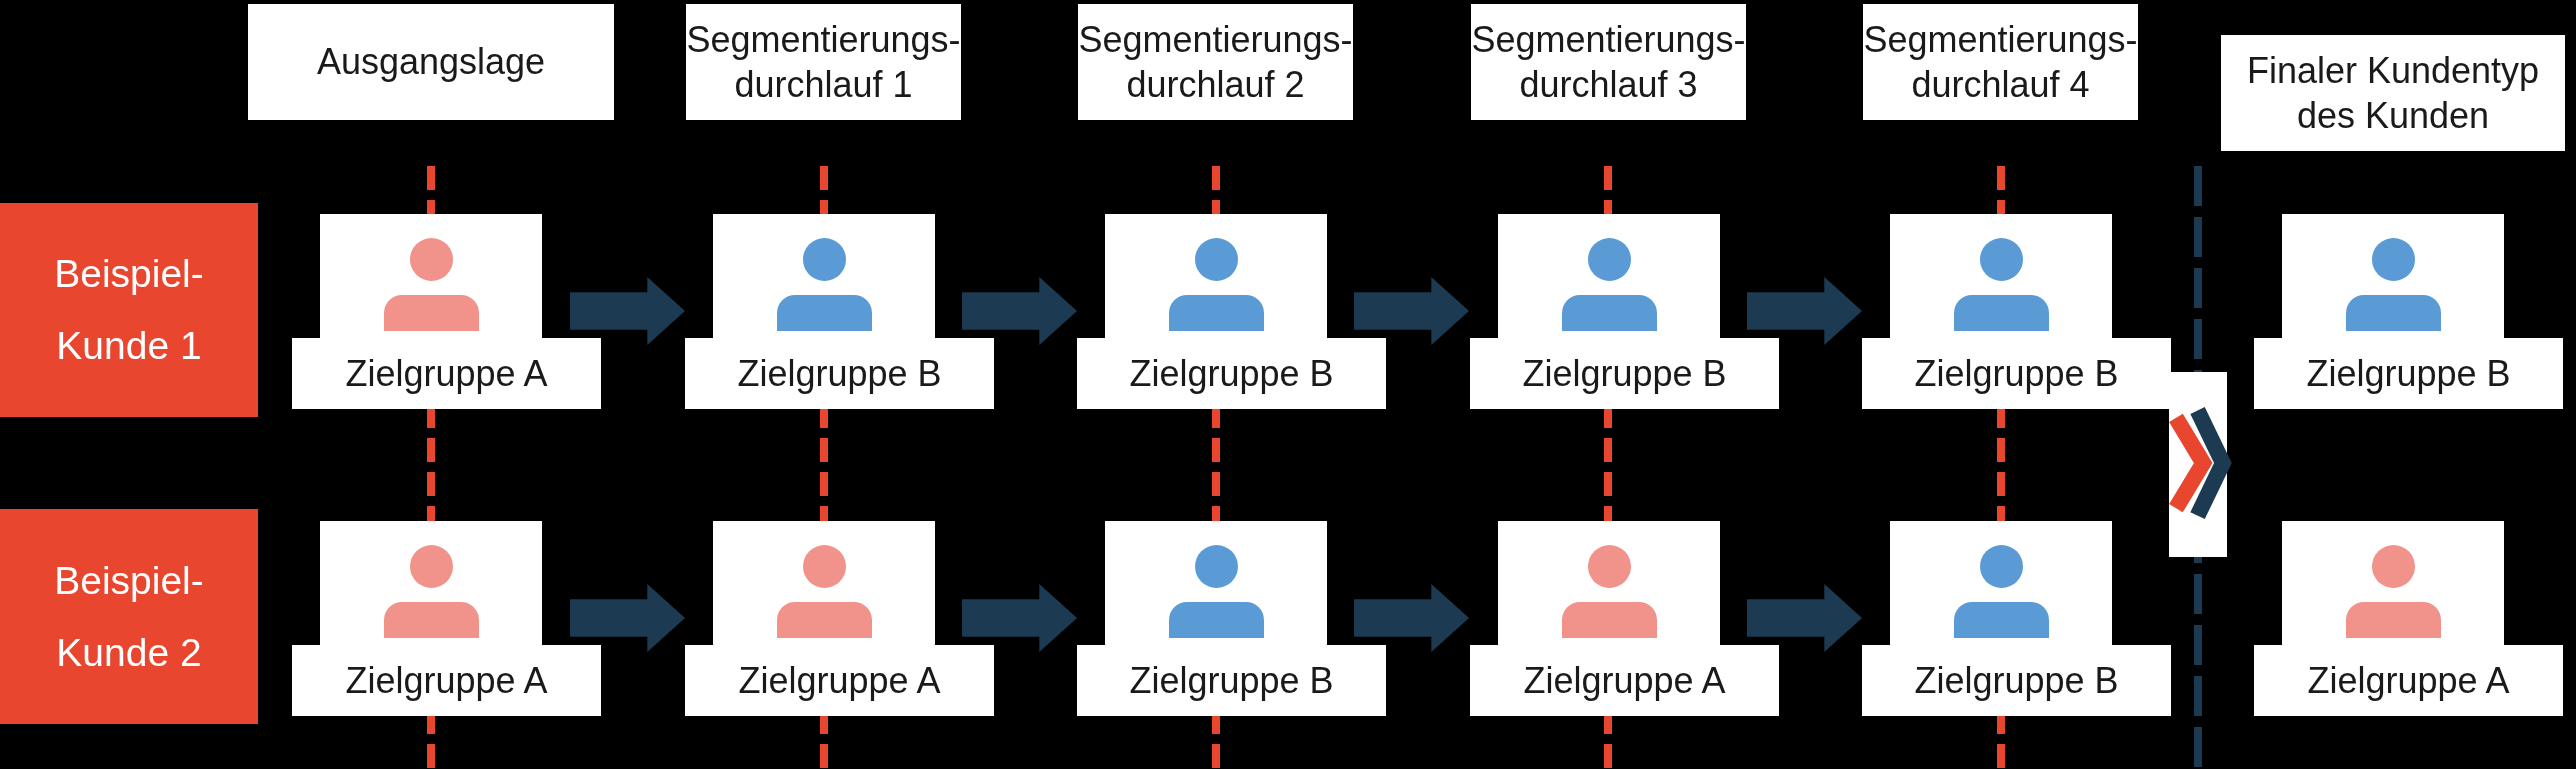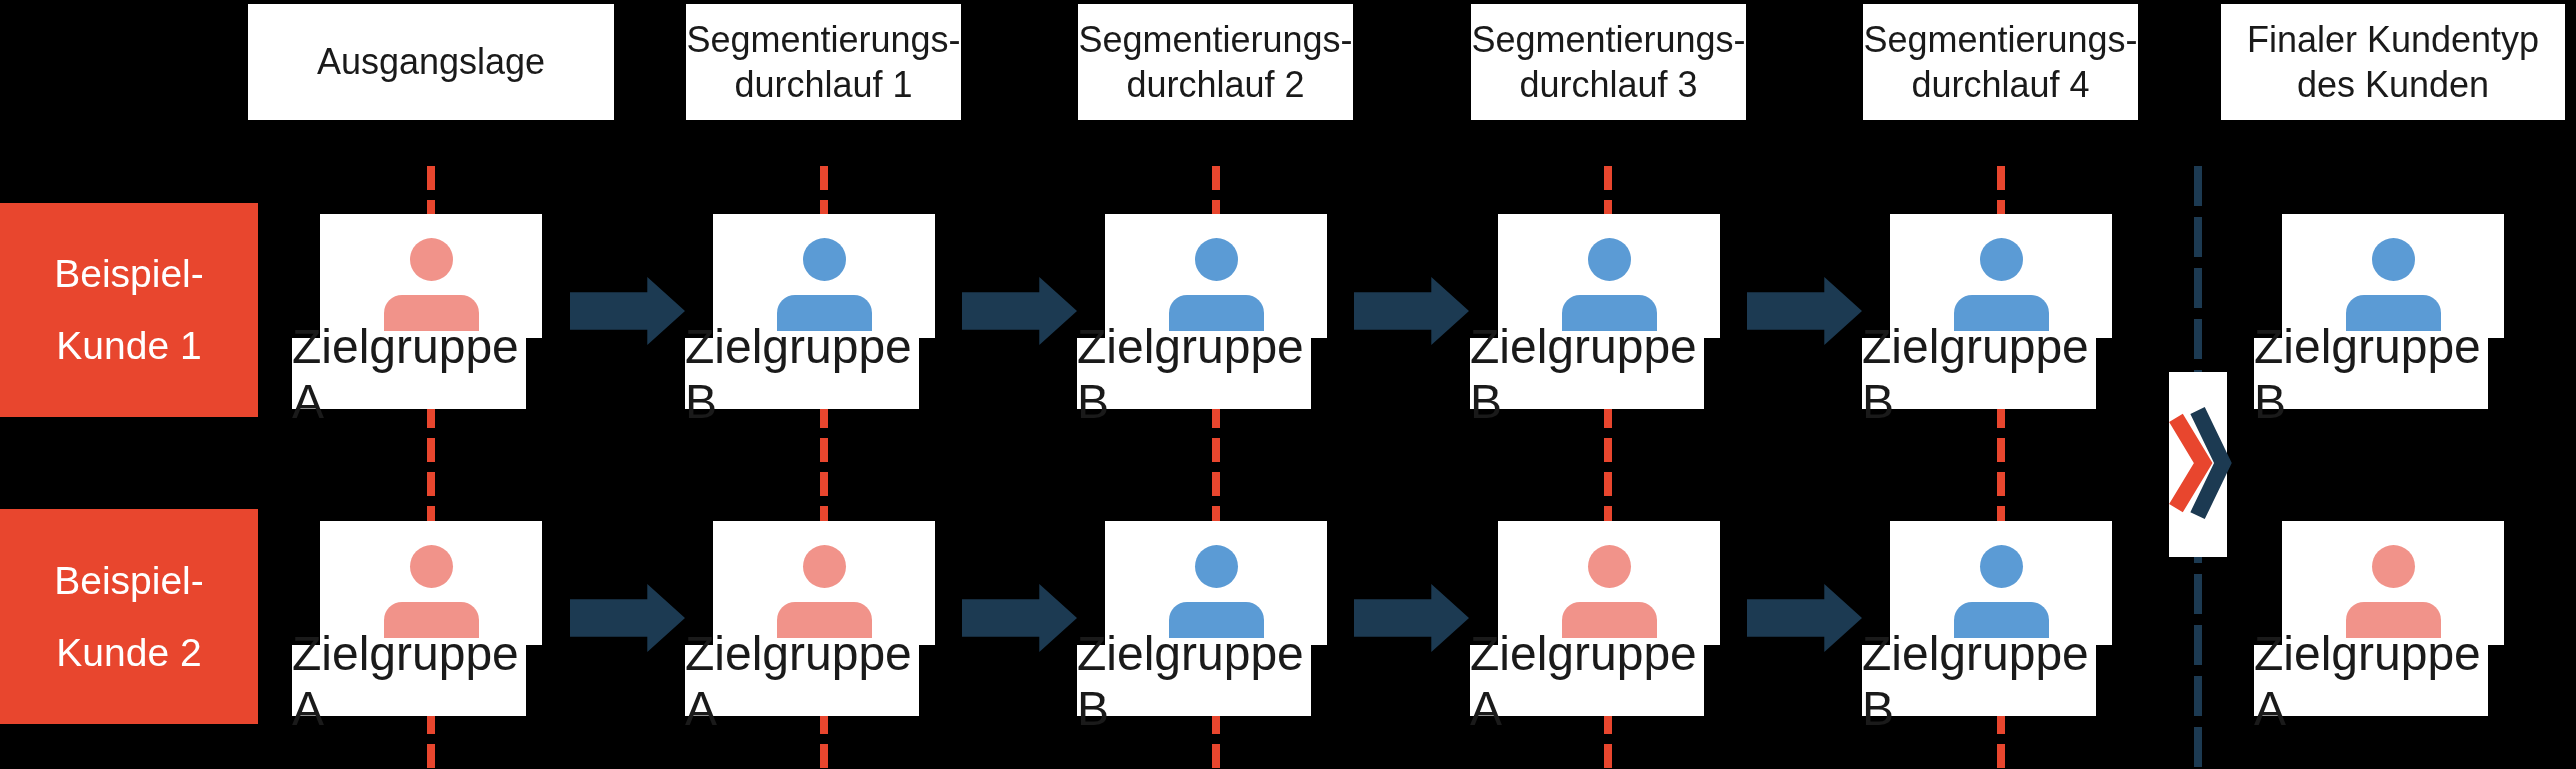--- a/index.html
+++ b/index.html
@@ -37,23 +37,23 @@
   .icon-box{
     position:absolute;left:28px;top:0;width:222px;height:124px;
     background:var(--card,#fff);
   }
   .person{width:95px;margin:0 auto;}
   .head{width:43px;height:43px;border-radius:50%;margin:23.6px auto 14px auto;}
   .pbody{width:95px;height:36px;border-radius:18px 18px 0 0;}
   .cell.salmon .head,.cell.salmon .pbody{background:var(--salmon,#f1938a);}
   .cell.blue .head,.cell.blue .pbody{background:var(--blue,#5b9bd5);}
   .label-box{
-    position:absolute;left:0;top:124px;width:234px;height:71px;
+    position:absolute;left:0;top:124px;width:309px;height:71px;
     background:var(--card,#fff);display:flex;align-items:center;justify-content:center;
-    color:var(--text-dark,#1a1a1a);font-size:48px;
+    color:var(--text-dark,#1a1a1a);font-size:36px;
   }
   
   .arrow{position:absolute;z-index:2;}
   
   #chevron-box{
     position:absolute;left:2169px;top:372px;width:58px;height:185px;
     background:var(--card,#fff);z-index:3;
   }
   #chevron-svg{position:absolute;left:-9.4px;top:26.4px;overflow:visible;}
 </style>
@@ -82,21 +82,21 @@
 durchlauf 2</span>
   </div>
       <div class="header-box" style="left: 1471px; width: 275px;">
     <span class="header-text">Segmentierungs-
 durchlauf 3</span>
   </div>
       <div class="header-box" style="left: 1863px; width: 275px;">
     <span class="header-text">Segmentierungs-
 durchlauf 4</span>
   </div>
-      <div class="header-box" style="left: 2221px; width: 344px;">
+      <div class="header-box" style="left: 2221px; width: 344px; margin-top: 31px;">
     <span class="header-text">Finaler Kundentyp
 des Kunden</span>
   </div>
     </section>
   <section id="row-labels">
       <div class="row-label" style="top: 203px; height: 214px;">Beispiel-
 Kunde 1</div>
       <div class="row-label" style="top: 509px; height: 215px;">Beispiel-
 Kunde 2</div>
     </section>

